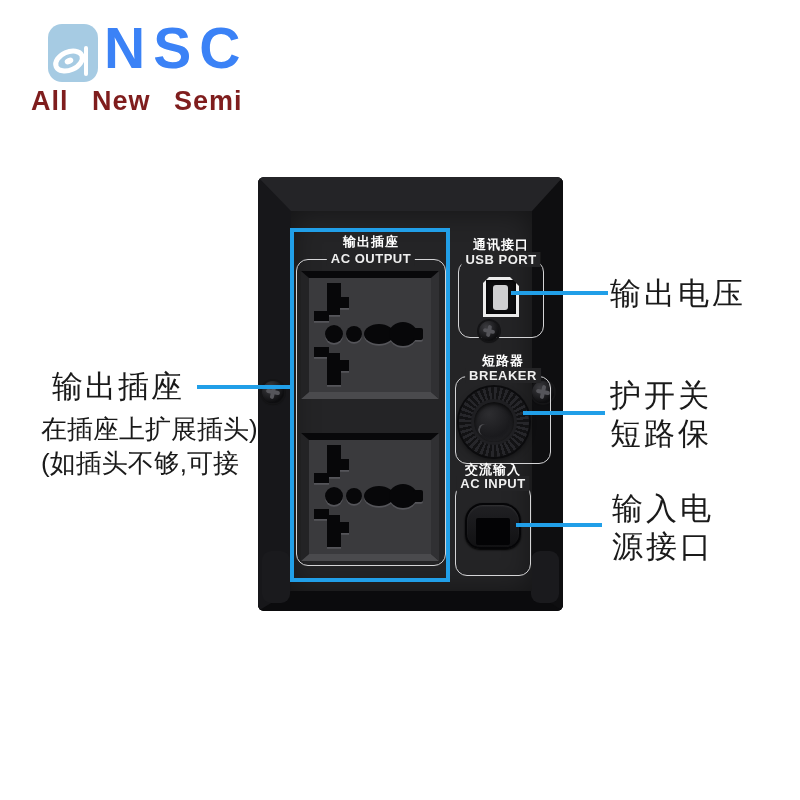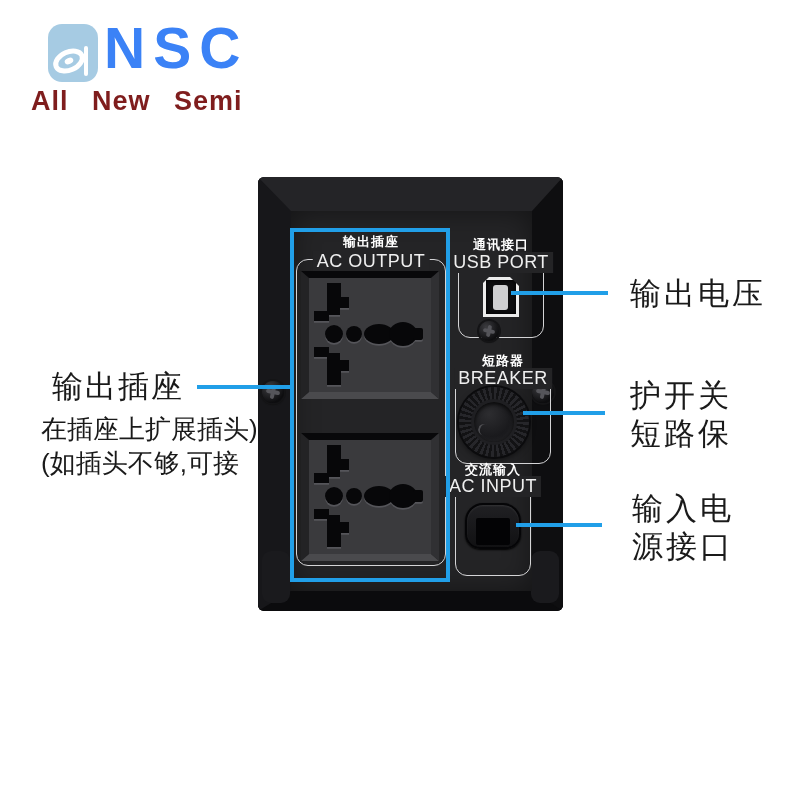--- a/index.html
+++ b/index.html
@@ -34,22 +34,22 @@
   .screw::after  { top:50%; left:4px; height:4px; width:14px; transform:translateY(-50%) rotate(12deg); }
   .screw.small { width:20px; height:20px; }
   .screw.small::before { height:12px; } .screw.small::after { width:12px; }
 
   
   .section { position:absolute; }
   .cn-label { display:block; text-align:center; font-size:13px; font-weight:700; color:#ffffff;
               letter-spacing:1px; white-space:nowrap; }
   .outline-box { position:relative; border:1.5px solid #d4d4d6; border-radius:12px; }
   .legend { position:absolute; top:-9px; left:50%; transform:translateX(-50%);
-            background:#242426; padding:0 4px; color:#efefef; font-size:18px;
-            font-weight:400; letter-spacing:.5px; white-space:nowrap; }
+            background:#242426; padding:0 4px; color:#efefef; font-size:13px;
+            font-weight:700; letter-spacing:.5px; white-space:nowrap; }
 
   .highlight-box { position:absolute; left:-1px; top:17px; width:160px; height:354px;
                    border:4px solid #219fe8; z-index:6; }
 
   .socket { position:absolute; width:138px; height:128px; }
 
   
   .usb-port { position:relative; width:36px; height:40px; margin:16px auto 0;
               background:#0d0d0f; border:3px solid #ececec;
               clip-path:polygon(0 6px, 6px 0, calc(100% - 9px) 0, 100% 9px, 100% 100%, 0 100%);
@@ -75,21 +75,21 @@
               border:2px solid #050507; border-radius:18px 18px 15px 15px;
               box-shadow:inset 0 1px 2px rgba(255,255,255,.09), 0 1px 2px #000; }
   .ac-hole { position:absolute; left:50%; top:13px; transform:translateX(-50%);
              width:34px; height:27px; background:#030305; border-radius:2px; }
 
   
   .callout-line { position:absolute; height:4px; background:#219fe8; z-index:10; }
   .anno { position:absolute; color:#1a1a1a; }
   .anno-title { font-size:31px; letter-spacing:2px; white-space:nowrap; }
   .anno-note { font-size:26px; line-height:34px; white-space:nowrap; }
-  .anno-right { font-size:31px; line-height:38px; letter-spacing:3px; white-space:nowrap;margin-left:20px; }
+  .anno-right { font-size:31px; line-height:38px; letter-spacing:3px; white-space:nowrap; }
 </style>
 </head>
 <body>
 
 <div class="canvas">
 
   <div>
     <svg class="logo-mark" width="52" height="62" viewBox="0 0 52 62" aria-hidden="true">
       <rect x="0" y="2" width="50" height="58" rx="14" fill="#a6cbe3"></rect>
       <rect x="36" y="24" width="4" height="30" rx="2" fill="#ffffff"></rect>

